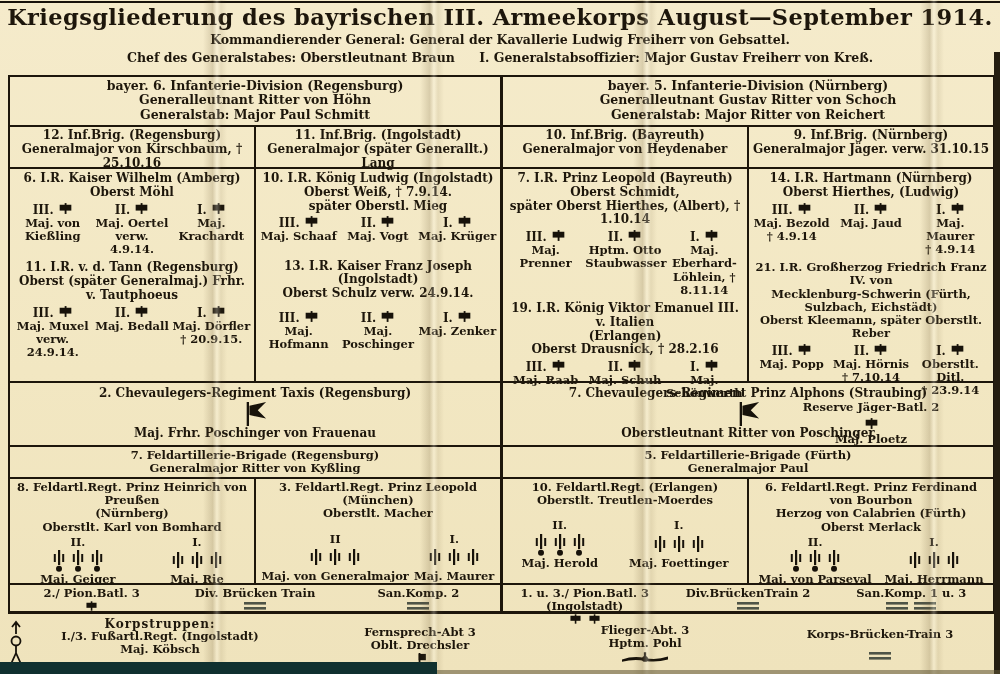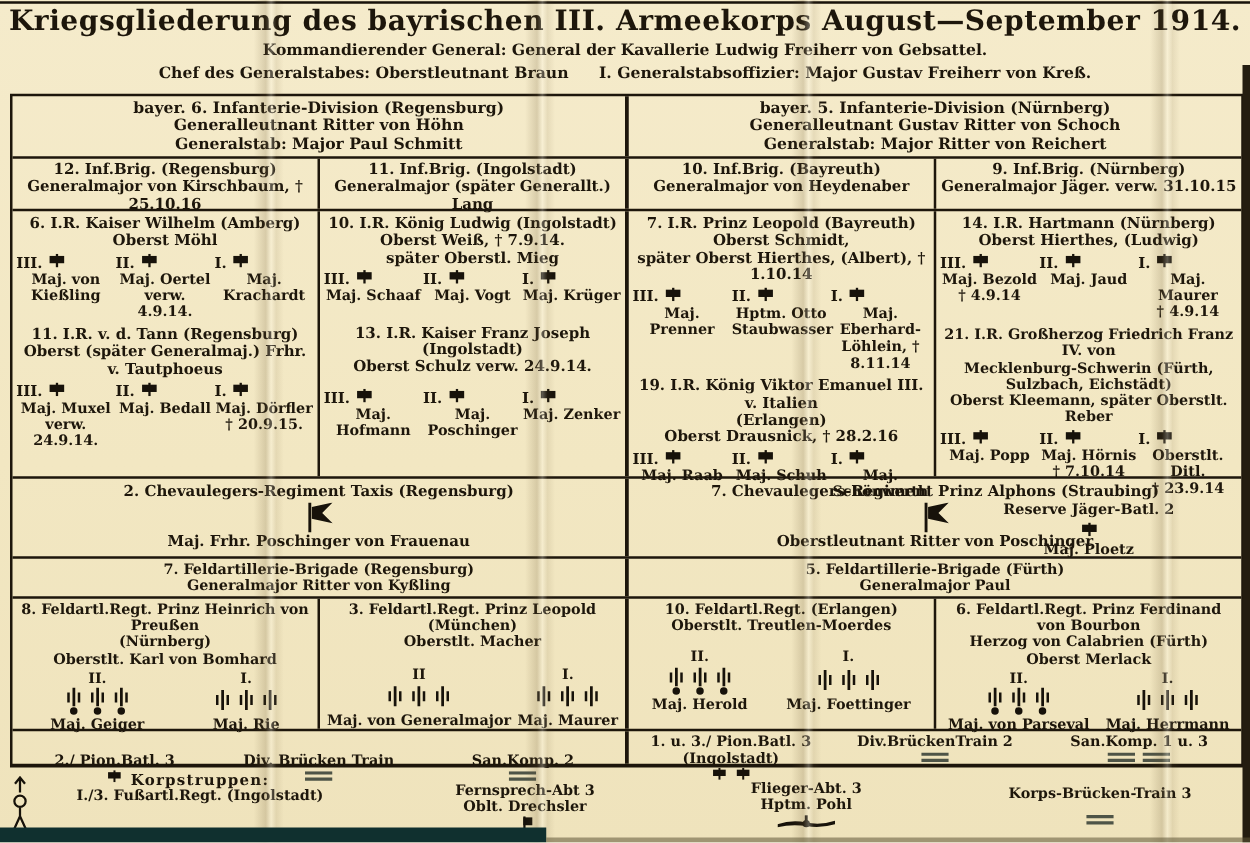--- a/index.html
+++ b/index.html
@@ -28,21 +28,21 @@
   .vc{border-left:3px solid #1d160b;}
   .v{border-left:2px solid #1d160b;}
   .dname{font-size:12.5px;}
   .bname{font-size:12px;}
   .rname{font-size:12px;}
   .small{font-size:11.5px;}
   .regt{margin-top:5px;}
   .regt:first-child{margin-top:1px;}
   .bns{display:flex;margin-top:3px;}
   .bn{flex:1;text-align:center;font-size:11.5px;min-width:0;}
-  .bn-h{display:flex;justify-content:flex-start;align-items:flex-start;gap:4px;font-size:12px;}
+  .bn-h{display:flex;justify-content:center;align-items:flex-start;gap:4px;font-size:12px;}
   .icon-flag{width:15px;height:11px;fill:#17120a;}
   .icon-flag.sm{width:13px;height:10px;}
   .pennant{width:26px;height:24px;fill:#17120a;}
   .cavcell{display:flex;flex-direction:column;align-items:center;justify-content:center;gap:1px;height:100%;}
   .abts{display:flex;justify-content:space-around;margin-top:2px;}
   .abt{text-align:center;font-size:11.5px;}
   .guns{display:flex;justify-content:center;gap:7px;height:22px;margin:1px 0;}
   .gun{width:12px;height:22px;fill:#17120a;}
   .bitem{flex:1;text-align:center;font-size:11.5px;padding-top:1px;}
   .bicons{display:flex;justify-content:center;gap:6px;margin-top:1px;height:10px;align-items:center;}
@@ -674,21 +674,21 @@
                 <rect x="9.2" y="6" width="2" height="8"></rect>
               </svg>
           </div>
           <div class="line">Maj. Herrmann</div>
         </div>
       </div>
     </div>
   </div>
 
   <div class="row r-bottom">
-    <div class="cell" style="display:flex;padding:16px 0;">
+    <div class="cell" style="display:flex;padding:1px 0;">
       <div class="bitem">
         <div class="line">2./ Pion.Batl. 3</div>
         <div class="bicons">
             <svg class="icon-flag sm" viewBox="0 0 18 13">
               <rect x="8" y="0" width="2.2" height="13"></rect>
               <rect x="2" y="2" width="14" height="7"></rect>
             </svg>
           </div>
       </div>
       <div class="bitem">
@@ -752,20 +752,21 @@
 
 <footer class="korps">
   <div class="korps-head">Korpstruppen:</div>
   <svg class="stick" viewBox="0 0 16 46">
     <path d="M8 14 L8 2 M4 7 L8 2 L12 7"></path>
       <circle cx="8" cy="21" r="4.5"></circle>
       <path d="M8 26 L8 33 M8 33 L3 44 M8 33 L13 44"></path>
   </svg>
   <div class="ku" style="left:40px;top:14px;width:240px;">
     <div class="line">I./3. Fußartl.Regt. (Ingolstadt)</div>
+    <div class="line">Maj. Köbsch</div>
   </div>
   <div class="ku" style="left:345px;top:10px;width:150px;">
     <div class="line">Fernsprech-Abt 3</div>
     <div class="line">Oblt. Drechsler</div>
     <svg class="sigflag" viewBox="0 0 14 20" style="margin-top:1px;">
         <rect x="5.5" y="0" width="2" height="20"></rect>
         <rect x="5.5" y="1" width="8" height="7"></rect>
       </svg>
   </div>
   <div class="ku" style="left:585px;top:8px;width:120px;">

